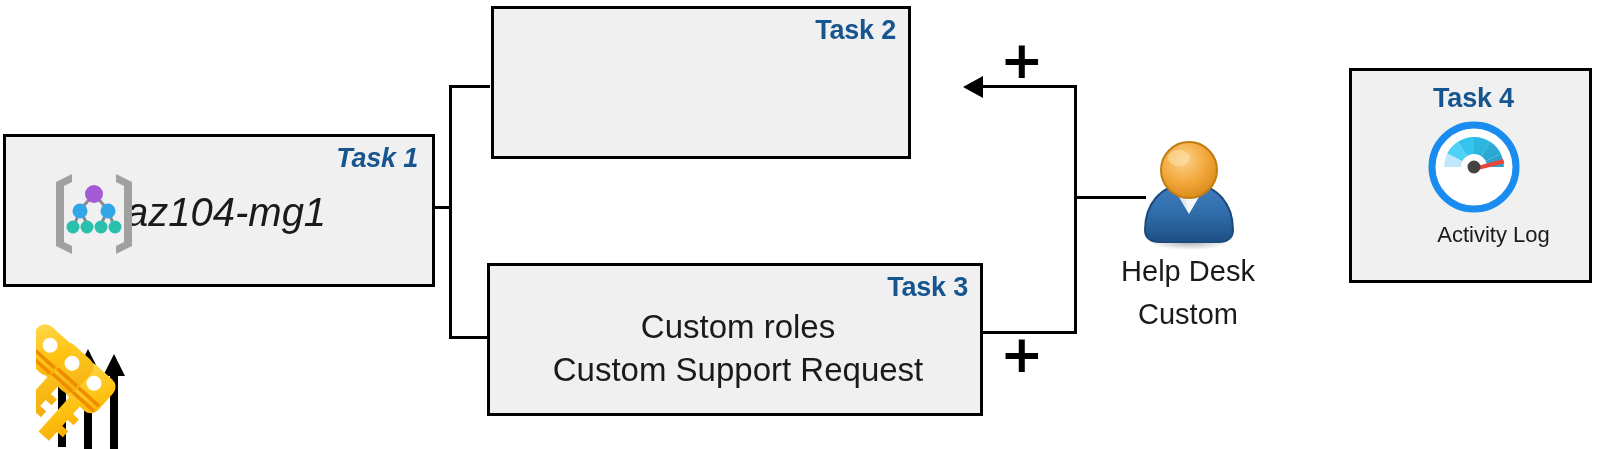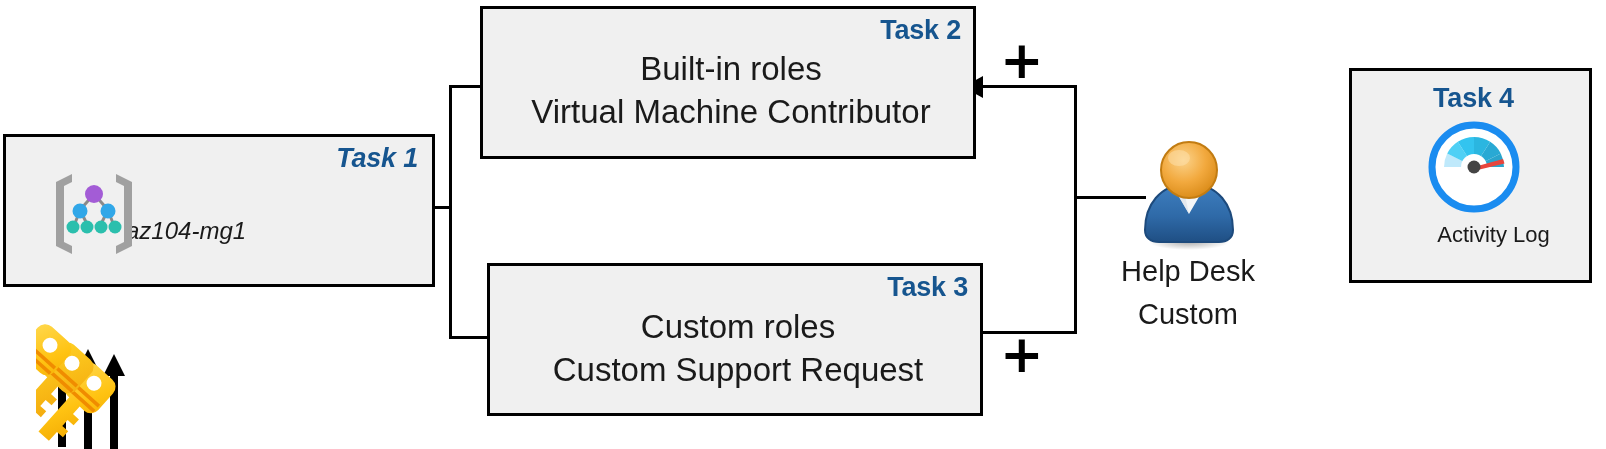--- a/index.html
+++ b/index.html
@@ -31,27 +31,27 @@
     font-size:33px;
     line-height:43px;
     text-align:center;
     white-space:nowrap;
     font-weight:400;
   }
 
   
   #task1-box{left:3px;top:134px;width:432px;height:153px;font-style:italic;}
   #task1-label{right:14px;top:6px;}
-  #task1-name{left:120px;top:72px;width:260px;text-align:left;font-size:24px;}
+  #task1-name{left:120px;top:54px;width:260px;text-align:left;font-size:40px;}
 
   
   #mg-icon{position:absolute;left:48px;top:168px;width:92px;height:92px;}
 
   
-  #task2-box{left:480px;top:6px;width:496px;height:153px;}
+  #task2-box{left:491px;top:6px;width:420px;height:153px;}
   #task2-label{right:12px;top:6px;}
   #task2-text{left:0;top:38px;width:496px;}
 
   
   #task3-box{left:487px;top:263px;width:496px;height:153px;}
   #task3-label{right:12px;top:6px;}
   #task3-text{left:0;top:39px;width:496px;}
 
   
   #task4-box{left:1349px;top:68px;width:243px;height:215px;}
@@ -150,24 +150,20 @@
     <circle cx="32" cy="43" r="7.5" fill="#31a7e8"></circle>
     <circle cx="60" cy="43" r="7.5" fill="#31a7e8"></circle>
     <circle cx="25" cy="59" r="6.5" fill="#2bbfad"></circle>
     <circle cx="39" cy="59" r="6.5" fill="#2bbfad"></circle>
     <circle cx="53" cy="59" r="6.5" fill="#2bbfad"></circle>
     <circle cx="67" cy="59" r="6.5" fill="#2bbfad"></circle>
   </svg>
 
   <div class="box" id="task2-box">
     <div class="task-label" id="task2-label">Task 2</div>
-    <div class="box-text" id="task2-text">
-      <div>Built-in roles</div>
-      <div>Virtual Machine Contributor</div>
-    </div>
   </div>
 
   <div class="box" id="task3-box">
     <div class="task-label" id="task3-label">Task 3</div>
     <div class="box-text" id="task3-text">
       <div>Custom roles</div>
       <div>Custom Support Request</div>
     </div>
   </div>
 

